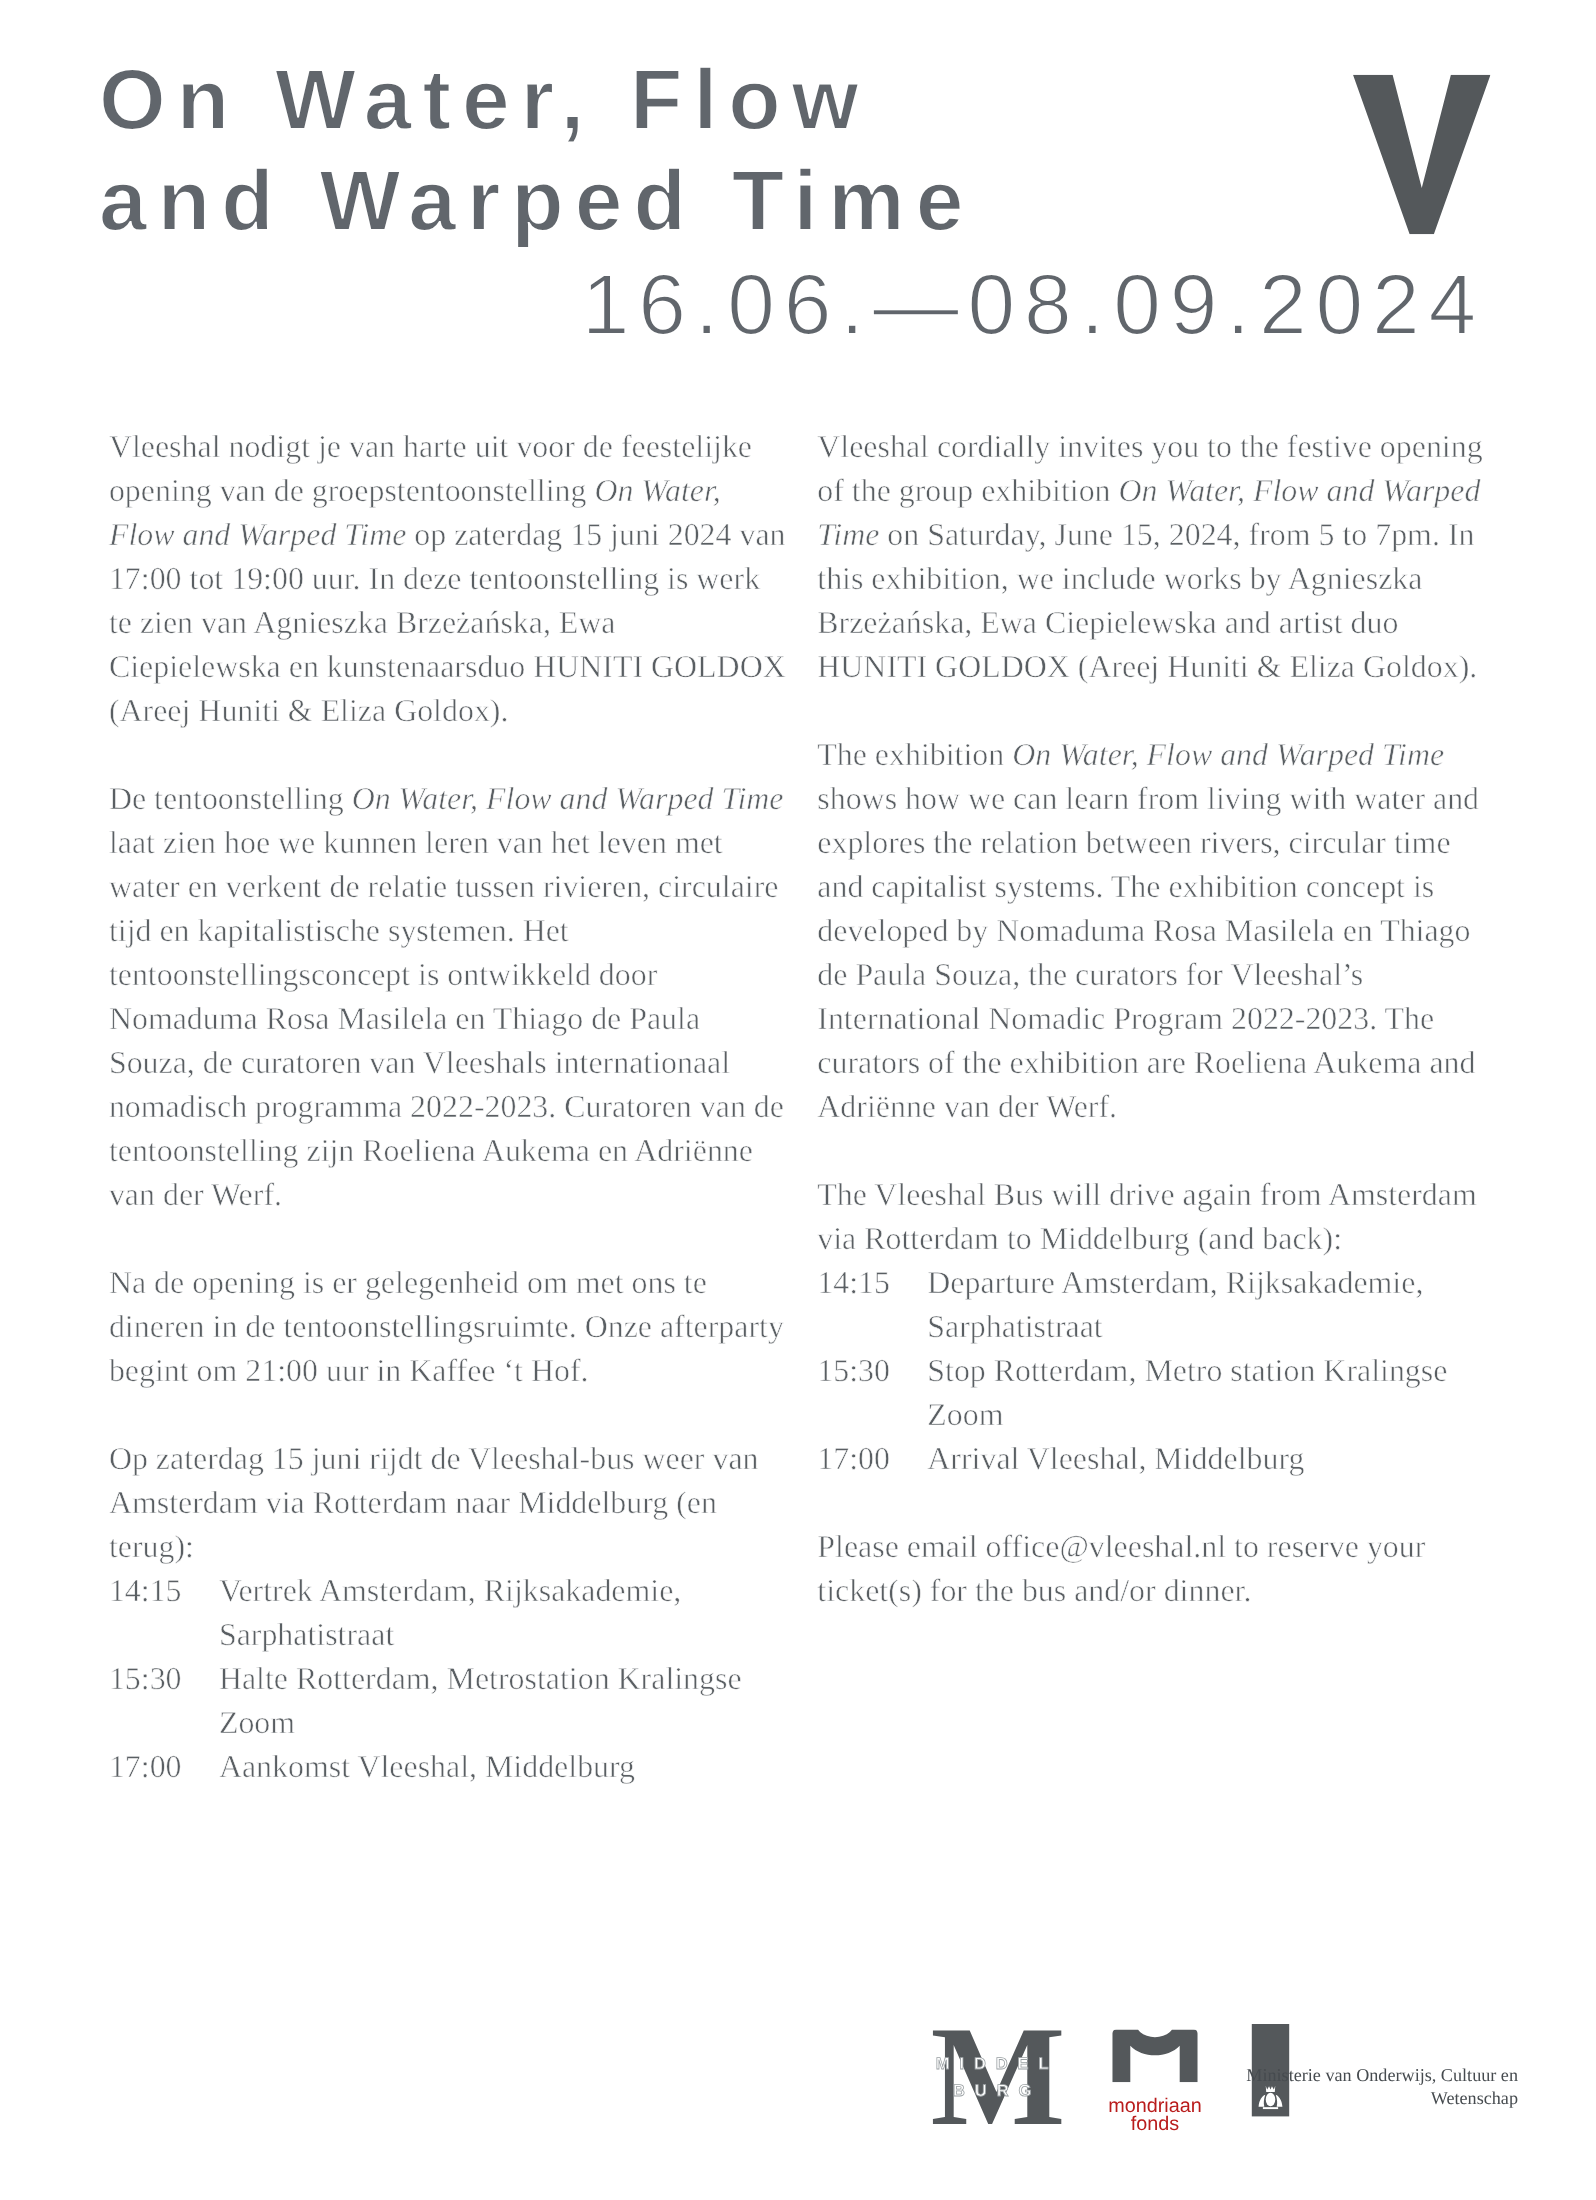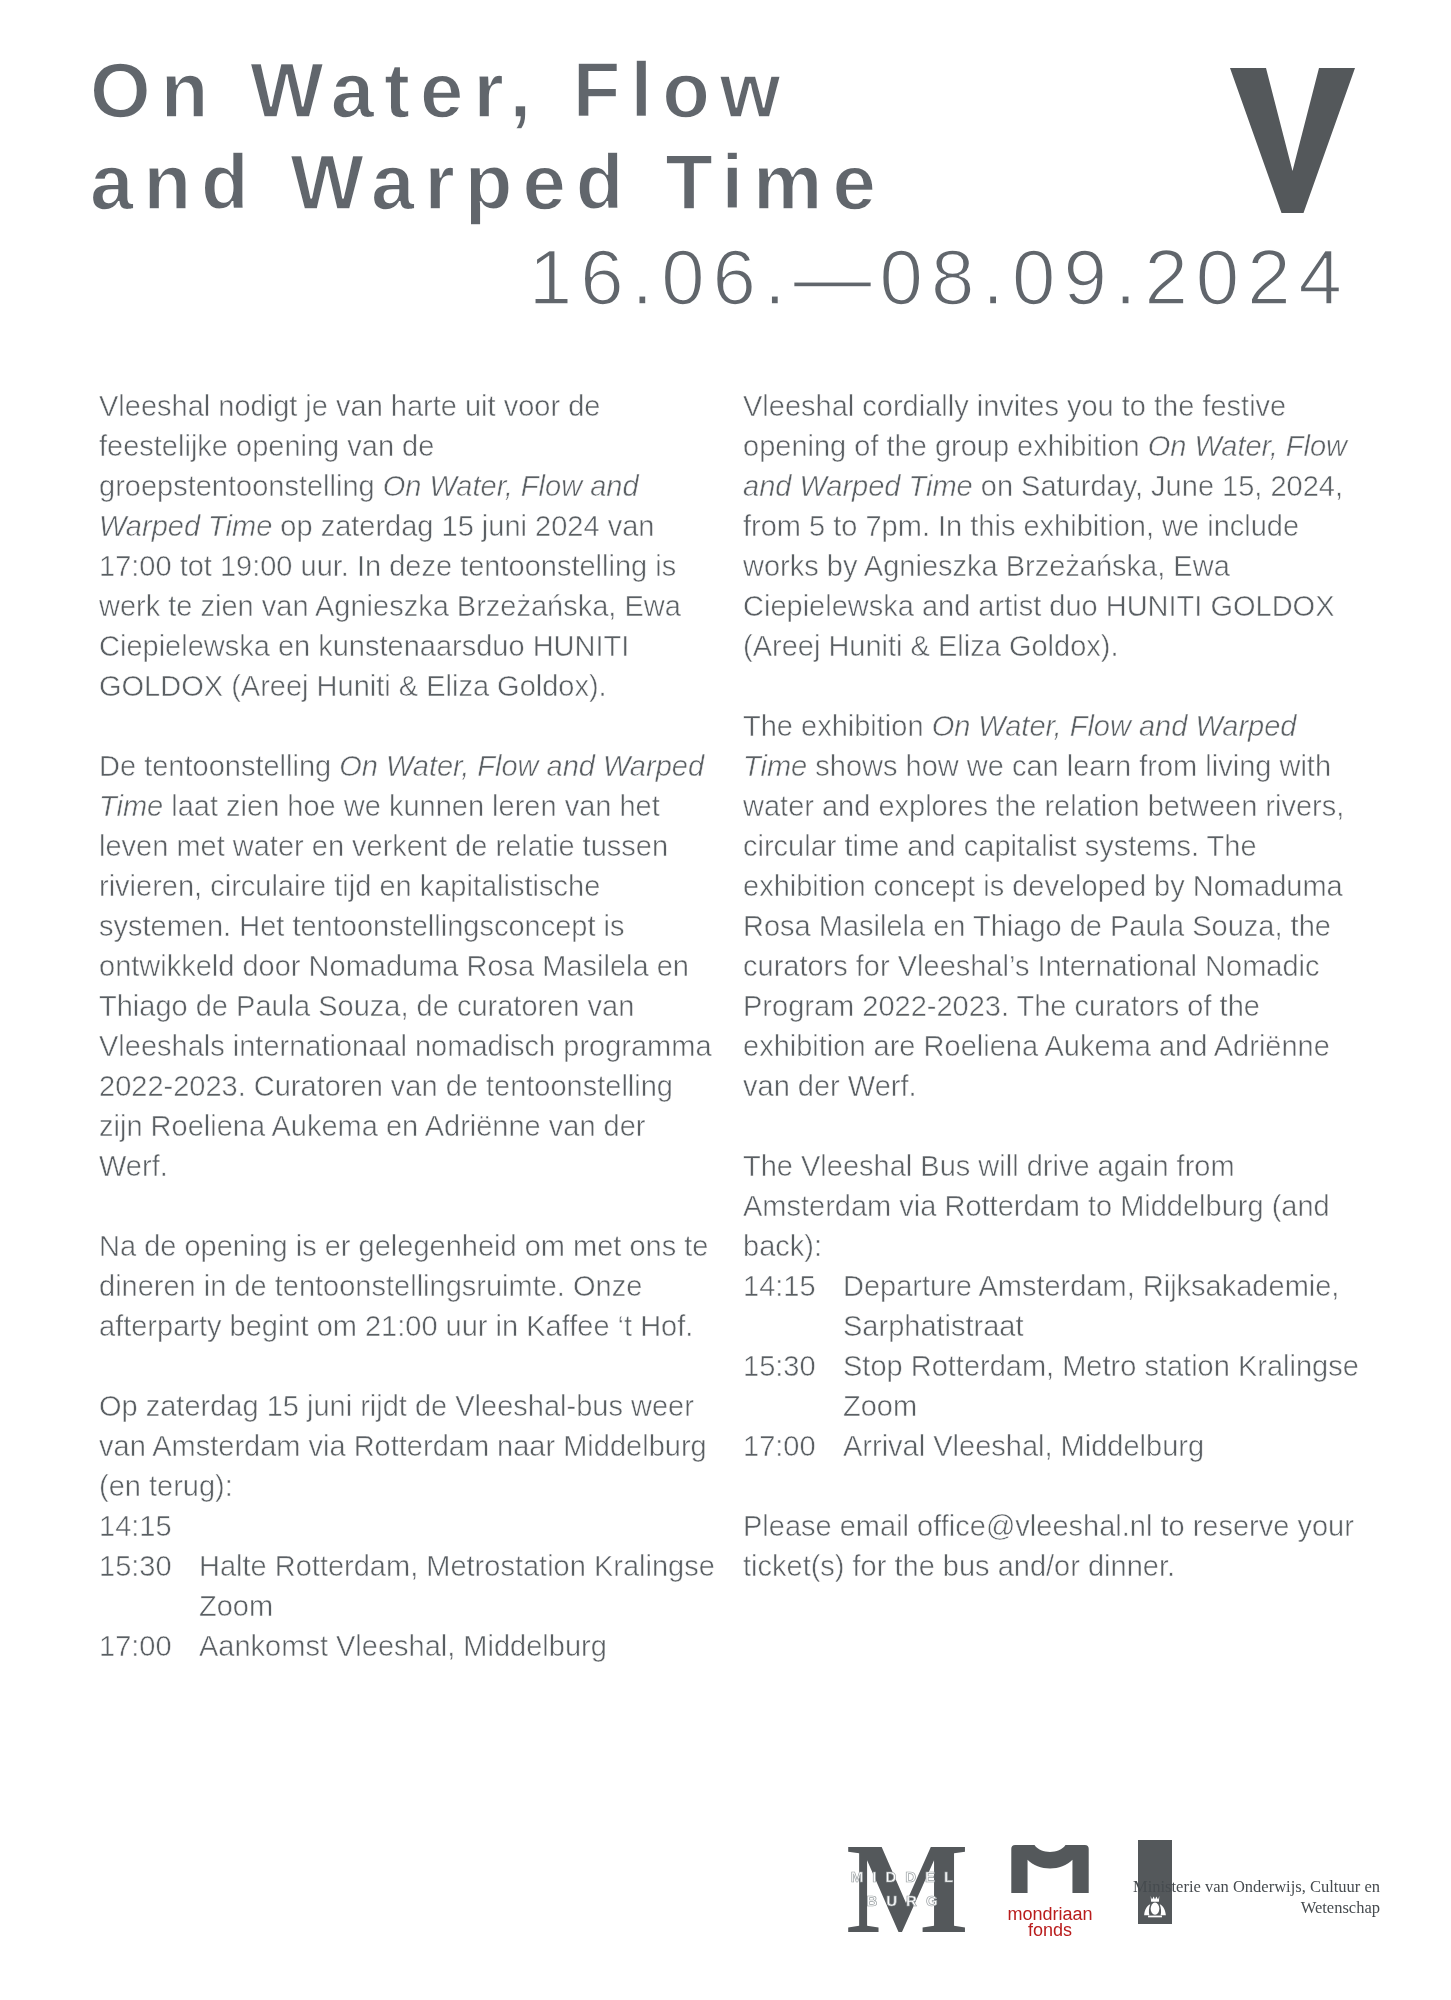--- a/index.html
+++ b/index.html
@@ -9,21 +9,21 @@
   
   .title{position:absolute;left:90px;top:44px;font-size:78px;line-height:92px;
          letter-spacing:10px;color:#61666c;-webkit-text-stroke:1.6px #ffffff;
          white-space:nowrap;font-weight:bold;}
   .dates{position:absolute;top:241px;right:101px;font-size:78px;line-height:72px;
          letter-spacing:8px;color:#61666c;-webkit-text-stroke:1.6px #ffffff;white-space:nowrap;}
   .v-logo{position:absolute;left:1230px;top:68px;width:125px;height:145px;}
 
   
   .col{position:absolute;top:386px;width:618px;font-size:29px;line-height:40px;
-       color:#5a5f63;-webkit-text-stroke:0.5px #ffffff;}
+       color:#5a5f63;font-family:Liberation Serif, serif;-webkit-text-stroke:0.5px #ffffff;}
   .col-nl{left:99px;}
   .col-en{left:743px;}
   .para{margin:0 0 40px 0;}
   .para.tight{margin-bottom:0;}
   .para em{font-style:italic;}
   .schedule{margin:0 0 40px 0;}
   .schedule-row{display:flex;}
   .schedule-row .time{flex:0 0 100px;}
   .schedule-row .desc{flex:1;}
 
@@ -63,20 +63,21 @@
   </svg>
 
   <div class="col col-nl">
       <p class="para"><span>Vleeshal nodigt je van harte uit voor de feestelijke opening van de groepstentoonstelling </span><em>On Water, Flow and Warped Time</em><span> op zaterdag 15 juni 2024 van 17:00 tot 19:00 uur. In deze tentoonstelling is werk te zien van Agnieszka Brzeżańska, Ewa Ciepielewska en kunstenaarsduo HUNITI GOLDOX (Areej Huniti &amp; Eliza Goldox).</span></p>
       <p class="para"><span>De tentoonstelling </span><em>On Water, Flow and Warped Time</em><span> laat zien hoe we kunnen leren van het leven met water en verkent de relatie tussen rivieren, circulaire tijd en kapitalistische systemen. Het tentoonstellingsconcept is ontwikkeld door Nomaduma Rosa Masilela en Thiago de Paula Souza, de curatoren van Vleeshals internationaal nomadisch programma 2022-2023. Curatoren van de tentoonstelling zijn Roeliena Aukema en Adriënne van der Werf.</span></p>
       <p class="para"><span>Na de opening is er gelegenheid om met ons te dineren in de tentoonstellingsruimte. Onze afterparty begint om 21:00 uur in Kaffee ‘t Hof.</span></p>
       <p class="para tight"><span>Op zaterdag 15 juni rijdt de Vleeshal-bus weer van Amsterdam via Rotterdam naar Middelburg (en terug):</span></p>
       <div class="schedule">
         <div class="schedule-row">
           <div class="time">14:15</div>
+          <div class="desc">Vertrek Amsterdam, Rijksakademie, Sarphatistraat</div>
         </div>
         <div class="schedule-row">
           <div class="time">15:30</div>
           <div class="desc">Halte Rotterdam, Metrostation Kralingse Zoom</div>
         </div>
         <div class="schedule-row">
           <div class="time">17:00</div>
           <div class="desc">Aankomst Vleeshal, Middelburg</div>
         </div>
       </div>

